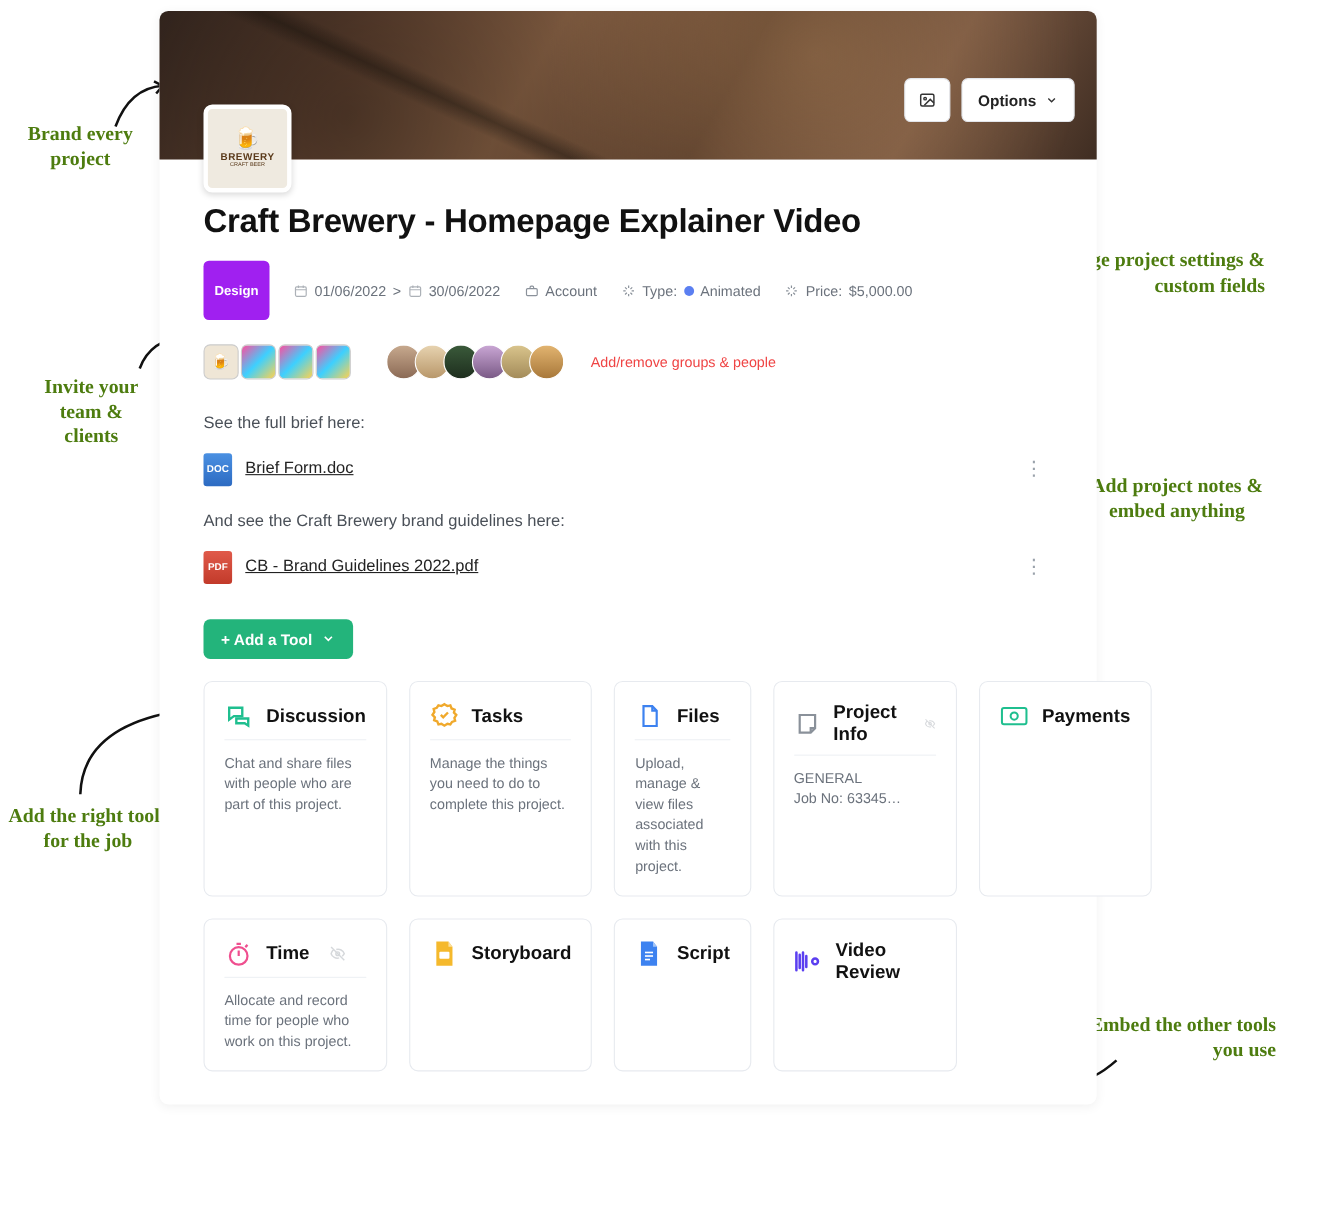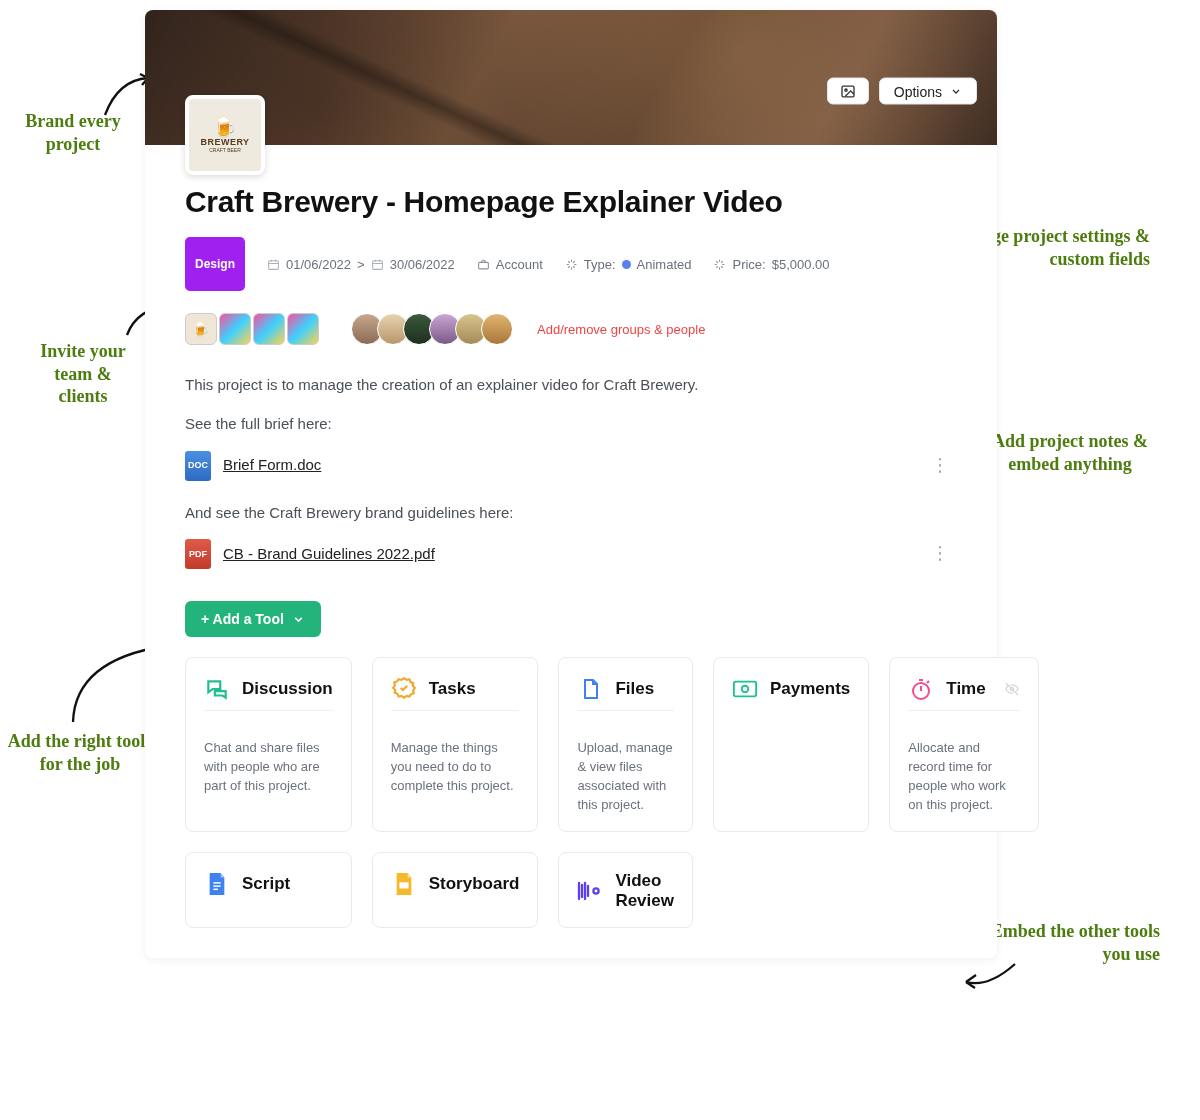--- a/index.html
+++ b/index.html
@@ -41,27 +41,27 @@
   right: 20px;
   top: 60%;
   transform: translateY(-50%);
   display: flex;
   gap: 10px;
 }
 .btn {
   background: #fff;
   border: 1px solid #e2e5ea;
   border-radius: 6px;
-  height: 27px;
+  height: 40px;
   padding: 0 14px;
   display: inline-flex;
   align-items: center;
   gap: 8px;
   font-size: 14px;
-  font-weight: 400;
+  font-weight: 700;
   color: #222;
   cursor: pointer;
 }
 .btn-icon-only { width: 42px; padding:0; justify-content:center;}
 .logo-tile {
   position: absolute;
   left: 40px;
   top: 85px;
   width: 80px;
   height: 80px;
@@ -113,21 +113,21 @@
   display:inline-flex;align-items:center;gap:8px;cursor:pointer;
   margin: 12px 0 20px;
 }
 .tool-grid{display:grid;grid-template-columns:repeat(5,1fr);gap:20px}
 .tool{
   border:1px solid #e7eaef;border-radius:8px;padding:18px 18px 16px;
   background:#fff;cursor:pointer;
 }
 .tool-head{display:flex;align-items:center;gap:12px;margin-bottom:8px}
 .tool-title{font-size:17px;font-weight:800}
-.tool-desc{font-size:13px;color:#6b727c;line-height:1.45;border-top:1px solid #eef1f4;padding-top:28px;margin-top:6px}
+.tool-desc{font-size:13px;color:#6b727c;line-height:1.45;border-top:1px solid #eef1f4;padding-top:12px;margin-top:6px}
 .tool.short .tool-head{margin-bottom:0}
 .tool .hide-icon{margin-left:6px;opacity:.35}
 .ic{width:26px;height:26px;display:inline-flex;align-items:center;justify-content:center}
 .annot{
   font-family:"Comic Sans MS","Bradley Hand","Segoe Script",cursive;
   font-size:18px;color:#4d7c0f;line-height:1.25;position:absolute;text-align:center;font-weight:600;
 }
 .arrow{position:absolute;pointer-events:none}
 </style>
 </head>
@@ -249,21 +249,20 @@
         <div class="av round p2"></div>
         <div class="av round p3"></div>
         <div class="av round p4"></div>
         <div class="av round p5"></div>
         <div class="av round p6"></div>
       </div>
       <span class="add-people">Add/remove groups &amp; people</span>
     </div>
 
     <div class="desc">
-      <p>This project is to manage the creation of an explainer video for Craft Brewery.</p>
       <p>See the full brief here:</p>
       <div class="file-row">
         <div class="file-icon doc">DOC</div>
         <a class="file-link">Brief Form.doc</a>
         <span class="file-menu">⋮</span>
       </div>
       <p>And see the Craft Brewery brand guidelines here:</p>
       <div class="file-row">
         <div class="file-icon pdf">PDF</div>
         <a class="file-link">CB - Brand Guidelines 2022.pdf</a>
@@ -312,20 +311,37 @@
               <svg width="24" height="26" viewBox="0 0 24 24" fill="none" stroke="#3d82f0" stroke-width="2">
                 <path d="M7 3h8l4 4v14H7V3z"></path>
                 <path d="M15 3v4h4"></path>
               </svg>
             </span>
           <span class="tool-title">Files</span>
         </div>
         <div class="tool-desc">Upload, manage &amp; view files associated with this project.</div>
       </div>
 
+      <div class="tool">
+        <div class="tool-head">
+          <span class="ic">
+              <svg width="24" height="24" viewBox="0 0 24 24" fill="none" stroke="#8a919a" stroke-width="2">
+                <path d="M5 4h14v12l-4 4H5V4z"></path>
+                <path d="M15 20v-4h4"></path>
+              </svg>
+            </span>
+          <span class="tool-title">Project Info</span>
+          <svg class="hide-icon" width="16" height="16" viewBox="0 0 24 24" fill="none" stroke="#8a919a" stroke-width="2">
+              <path d="M3 3l18 18M10 6.3A9 9 0 0121 12a15 15 0 01-2.9 3.4M6 6.7A15 15 0 003 12a9 9 0 0011 5.7"></path>
+              <circle cx="12" cy="12" r="2.5"></circle>
+            </svg>
+        </div>
+        <div class="tool-desc" style="white-space:pre-line">GENERAL
+Job No: 63345…</div>
+      </div>
 
       <div class="tool">
         <div class="tool-head">
           <span class="ic">
               <svg width="28" height="20" viewBox="0 0 28 20" fill="none" stroke="#1fbf8f" stroke-width="2">
                 <rect x="2" y="2" width="24" height="16" rx="2"></rect>
                 <circle cx="14" cy="10" r="3.5"></circle>
                 <path d="M6 6v0M22 14v0"></path>
               </svg>
             </span>
@@ -341,53 +357,53 @@
                 <path d="M12 14V9M10 3h4M18 6l2-2"></path>
               </svg>
             </span>
           <span class="tool-title">Time</span>
           <svg class="hide-icon" width="16" height="16" viewBox="0 0 24 24" fill="none" stroke="#8a919a" stroke-width="2">
               <path d="M3 3l18 18M10 6.3A9 9 0 0121 12a15 15 0 01-2.9 3.4M6 6.7A15 15 0 003 12a9 9 0 0011 5.7"></path>
               <circle cx="12" cy="12" r="2.5"></circle>
             </svg>
         </div>
         <div class="tool-desc">Allocate and record time for people who work on this project.</div>
+      </div>
+
+      <div class="tool short">
+        <div class="tool-head">
+          <span class="ic">
+              <svg width="22" height="26" viewBox="0 0 24 28">
+                <path d="M4 2h12l4 5v19H4z" fill="#f5b92c"></path>
+                <path d="M16 2v5h4" fill="#fbe0a0"></path>
+                <rect x="7" y="12" width="10" height="7" rx="1" fill="#fff"></rect>
+              </svg>
+            </span>
+          <span class="tool-title">Storyboard</span>
+        </div>
       </div>
 
       <div class="tool short">
         <div class="tool-head">
           <span class="ic">
               <svg width="22" height="26" viewBox="0 0 24 28">
                 <path d="M4 2h12l4 5v19H4z" fill="#3d82f0"></path>
                 <path d="M16 2v5h4" fill="#a5c6f7"></path>
                 <rect x="8" y="12" width="8" height="1.6" fill="#fff"></rect>
                 <rect x="8" y="15.5" width="8" height="1.6" fill="#fff"></rect>
                 <rect x="8" y="19" width="5" height="1.6" fill="#fff"></rect>
               </svg>
             </span>
           <span class="tool-title">Script</span>
         </div>
       </div>
 
       <div class="tool short">
         <div class="tool-head">
           <span class="ic">
-              <svg width="22" height="26" viewBox="0 0 24 28">
-                <path d="M4 2h12l4 5v19H4z" fill="#f5b92c"></path>
-                <path d="M16 2v5h4" fill="#fbe0a0"></path>
-                <rect x="7" y="12" width="10" height="7" rx="1" fill="#fff"></rect>
-              </svg>
-            </span>
-          <span class="tool-title">Storyboard</span>
-        </div>
-      </div>
-
-      <div class="tool short">
-        <div class="tool-head">
-          <span class="ic">
               <svg width="26" height="20" viewBox="0 0 26 20">
                 <path d="M2 2v16M5 4v12M8 2v16M11 5v10" stroke="#5b3ff0" stroke-width="2.3" stroke-linecap="round"></path>
                 <circle cx="19" cy="10" r="2.6" fill="none" stroke="#5b3ff0" stroke-width="2.3"></circle>
               </svg>
             </span>
           <span class="tool-title">Video Review</span>
         </div>
       </div>
 
     </div>

